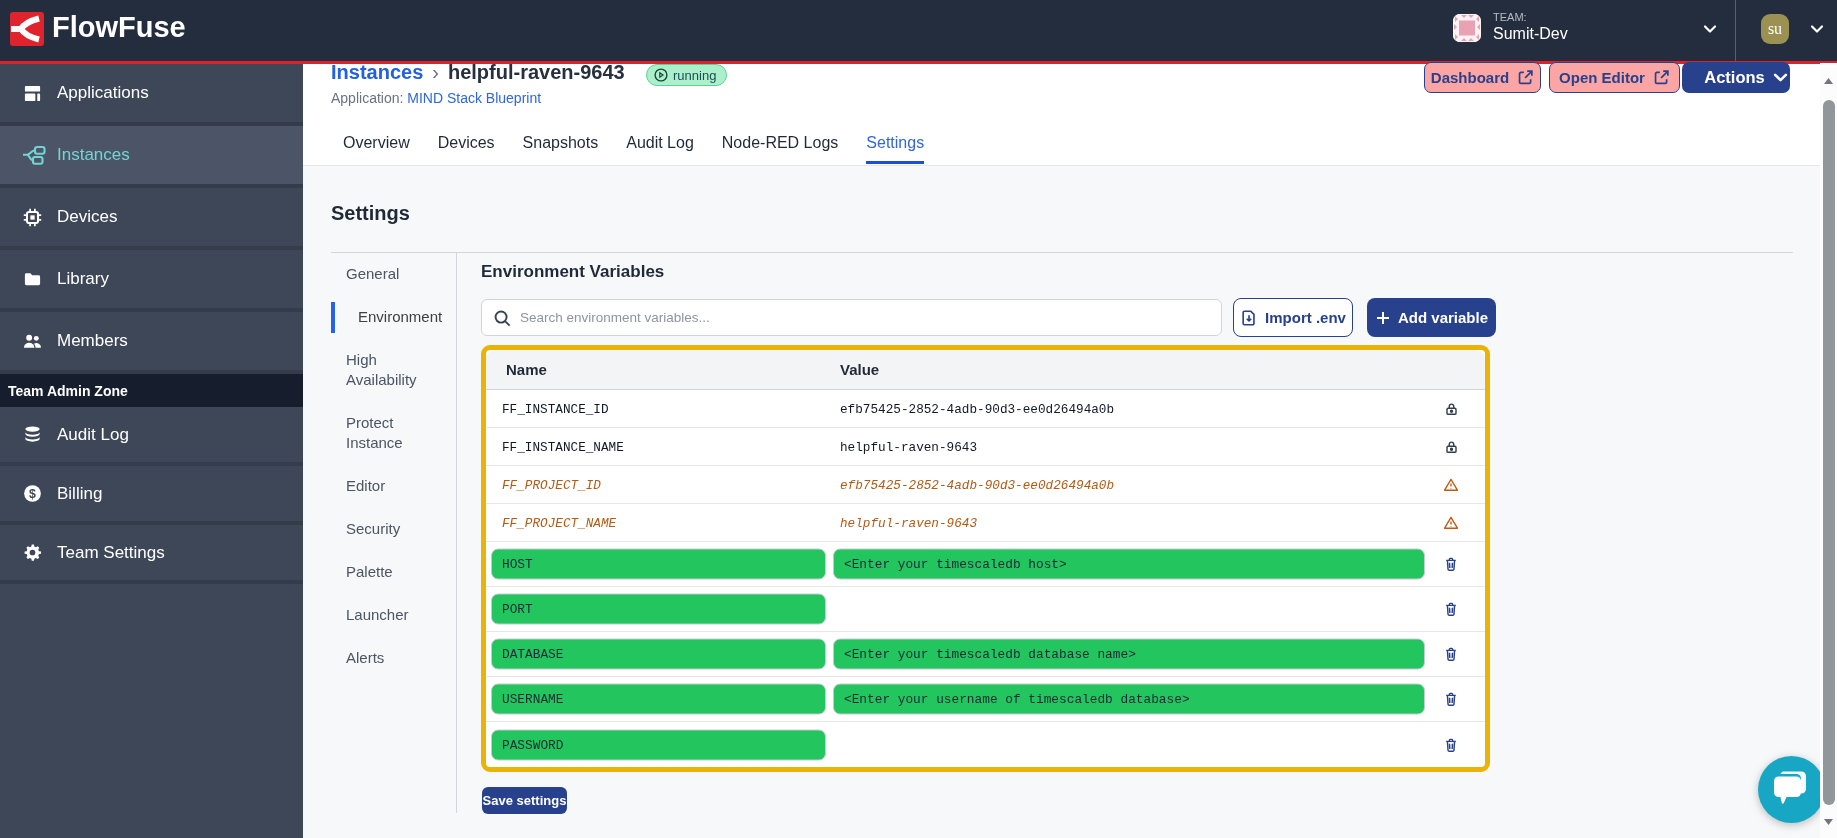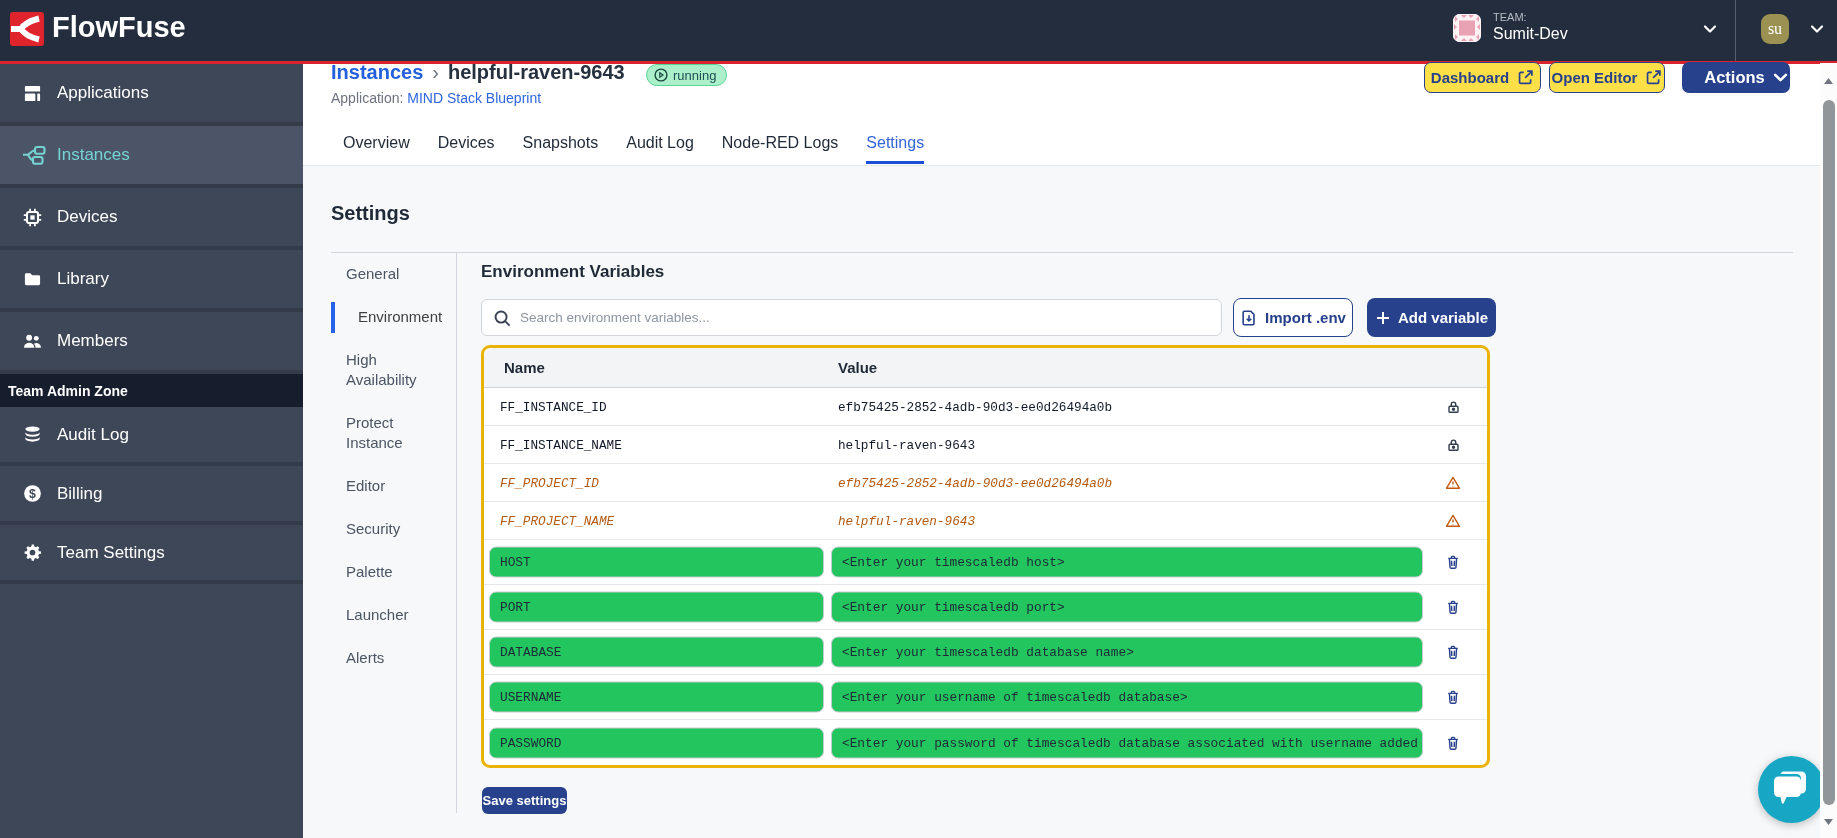--- a/index.html
+++ b/index.html
@@ -23,41 +23,41 @@
   .sbitem.short { height:59px; }
   .adminzone { height:33px; background:#161d2c; color:#fff; font-size:14px; font-weight:bold; display:flex; align-items:center; padding-left:8px; }
 
   .hdr { position:absolute; left:303px; top:64px; width:1517px; height:102px; background:#fff; border-bottom:1px solid #e5e7eb; }
   .crumbs { position:absolute; left:28px; top:-3px; font-size:20px; font-weight:bold; color:#26303e; }
   .crumbs a { color:#2360dd; text-decoration:none; }
   .crumbs .sep { color:#6b7280; font-weight:normal; padding:0 9px; }
   .pill { position:absolute; left:343px; top:0px; height:22px; padding:0 10px 0 7px; background:#acf0cb; border:1px solid #5ad496; border-radius:11px; color:#1f4f53; font-size:13px; display:flex; align-items:center; gap:5px; }
   .appline { position:absolute; left:28px; top:26px; font-size:14px; color:#6b7280; }
   .appline a { color:#2e66de; text-decoration:none; }
-  .hbtn { position:absolute; top:-2px; height:31px; background:#fde047; border:1.5px solid #28418c; border-radius:7px; color:#28418c; font-size:15px; font-weight:bold; display:flex; align-items:center; justify-content:center; gap:8px; }
+  .hbtn { position:absolute; top:-2px; height:31px; background:#fca5a5; border:1.5px solid #28418c; border-radius:7px; color:#28418c; font-size:15px; font-weight:bold; display:flex; align-items:center; justify-content:center; gap:8px; }
   .hbtn.dark { background:#28418c; color:#fff; border:none; font-size:16.5px;padding-left:20px; }
   .tabs { position:absolute; left:40px; top:70px; display:flex; font-size:16px; color:#1f2937; }
   .tab { margin-right:28px; padding-bottom:9px; }
   .tab.active { color:#3365d9; border-bottom:3px solid #1d4ed8; }
 
   .content { position:absolute; left:303px; top:166px; width:1517px; height:672px; background:#f7f8fa; }
   .h2 { position:absolute; left:28px; top:36px; font-size:20px; font-weight:bold; color:#1f2937; }
   .hr { position:absolute; left:28px; top:86px; width:1462px; height:1px; background:#d3d7dd; }
   .subnav { position:absolute; left:28px; top:87px; width:100px; font-size:15px; color:#4b5563; }
   .sn { position:relative; padding:11px 0 12px 15px; line-height:20px; }
   .sn.active { color:#404040;padding-left:27px; }
   .sn.active::before { content:""; position:absolute; left:0; top:6px; width:4px; height:31px; background:#2563eb; }
   .vdiv { position:absolute; left:153px; top:87px; width:1px; height:560px; background:#d3d7dd; }
   .panel { position:absolute; left:178px; top:87px; width:1009px; }
   .h3 { font-size:17px; font-weight:bold; color:#1f2937; position:absolute; left:0; top:9px; }
   .searchbox { position:absolute; left:0; top:46px; width:741px; height:37px; background:#fff; border:1px solid #d1d5db; border-radius:6px; }
   .searchbox .ph { position:absolute; left:38px; top:10px; color:#8d95a1; font-size:13.5px; }
   .impbtn { position:absolute; left:752px; top:45px; width:120px; height:39px; background:#fff; border:1.5px solid #28418c; border-radius:8px; color:#28418c; font-size:15px; font-weight:bold; display:flex; align-items:center; justify-content:center; gap:7px;text-align:center; }
   .addbtn { position:absolute; left:879px; top:45px; width:129px; height:39px; background:#28418c; border-radius:8px; color:#fff; font-size:15px; font-weight:bold; display:flex; align-items:center; justify-content:center; gap:7px;margin-left:7px; }
-  .tbl { position:absolute; left:0; top:92px; width:1009px; background:#fff; border:3px solid #eab308; border-radius:9px; }
+  .tbl { position:absolute; left:0; top:92px; width:1009px; background:#fff; border:5px solid #eab308; border-radius:9px; }
   .thead { height:40px; box-sizing:content-box; height:39px; background:#f3f4f6; border-bottom:1px solid #d1d5db; border-radius:9px 9px 0 0; position:relative; }
   .thead .c1 { position:absolute; left:20px; top:11px; font-size:15px; font-weight:bold; color:#1f2937; }
   .thead .c2 { position:absolute; left:354px; top:11px; font-size:15px; font-weight:bold; color:#1f2937; }
   .trow { position:relative; border-bottom:1px solid #e5e7eb; }
   .trow.r38 { height:38px; }
   .trow.r45 { height:45px; }
   .trow:last-child { border-bottom:none; }
   .tname { position:absolute; left:16px; top:50%; transform:translateY(-50%); font-size:12.7px; color:#111827; }
   .tval { position:absolute; left:354px; top:50%; transform:translateY(-50%); font-size:12.7px; color:#111827; }
   .orange { color:#b35a13; font-style:italic; }
@@ -170,21 +170,21 @@
       </svg>
       running
     </div>
     <div class="appline">Application: <a>MIND Stack Blueprint</a></div>
     <div class="hbtn" style="left:1121px; width:117px;">Dashboard
       <svg width="17" height="17" viewBox="0 0 20 20" fill="none" stroke="#28418c" stroke-width="2">
         <path d="M8 4 H4.5 A1.5 1.5 0 003 5.5 v10 A1.5 1.5 0 004.5 17 h10 a1.5 1.5 0 001.5-1.5 V12"></path>
         <path d="M12 2.5 h5.5 v5.5 M17 3 l-7.5 7.5"></path>
       </svg>
     </div>
-    <div class="hbtn" style="left:1246px; width:116px;">Open Editor
+    <div class="hbtn" style="left:1246px; width:131px;">Open Editor
       <svg width="17" height="17" viewBox="0 0 20 20" fill="none" stroke="#28418c" stroke-width="2">
         <path d="M8 4 H4.5 A1.5 1.5 0 003 5.5 v10 A1.5 1.5 0 004.5 17 h10 a1.5 1.5 0 001.5-1.5 V12"></path>
         <path d="M12 2.5 h5.5 v5.5 M17 3 l-7.5 7.5"></path>
       </svg>
     </div>
     <div class="hbtn dark" style="left:1379px; width:108px;">Actions
       <svg width="15" height="15" viewBox="0 0 14 14">
         <path d="M2 4.5 L7 9.5 L12 4.5" fill="none" stroke="#fff" stroke-width="2.4" stroke-linecap="round" stroke-linejoin="round"></path>
       </svg>
     </div>
@@ -276,42 +276,40 @@
         </div>
         <div class="trow r45">
           <span class="fld nm">HOST</span>
           <span class="fld vl">&lt;Enter your timescaledb host&gt;</span>
           <svg class="ricon" width="16" height="16" viewBox="0 0 20 20" fill="none" stroke="#28418c" stroke-width="1.8">
             <path d="M4 5.5 h12 M8 5.5 V4 a1 1 0 011-1 h2 a1 1 0 011 1 v1.5 M5.5 5.5 l.8 11 a1.5 1.5 0 001.5 1.4 h4.4 a1.5 1.5 0 001.5-1.4 l.8-11 M8.2 8.5 l.3 6.5 M11.8 8.5 l-.3 6.5"></path>
           </svg>
         </div>
         <div class="trow r45">
           <span class="fld nm">PORT</span>
-          <span class="fld vl">&lt;Enter your timescaledb port&gt;</span>
           <svg class="ricon" width="16" height="16" viewBox="0 0 20 20" fill="none" stroke="#28418c" stroke-width="1.8">
             <path d="M4 5.5 h12 M8 5.5 V4 a1 1 0 011-1 h2 a1 1 0 011 1 v1.5 M5.5 5.5 l.8 11 a1.5 1.5 0 001.5 1.4 h4.4 a1.5 1.5 0 001.5-1.4 l.8-11 M8.2 8.5 l.3 6.5 M11.8 8.5 l-.3 6.5"></path>
           </svg>
         </div>
         <div class="trow r45">
           <span class="fld vl">&lt;Enter your timescaledb database name&gt;</span>
           <span class="fld nm">DATABASE</span>
           <svg class="ricon" width="16" height="16" viewBox="0 0 20 20" fill="none" stroke="#28418c" stroke-width="1.8">
             <path d="M4 5.5 h12 M8 5.5 V4 a1 1 0 011-1 h2 a1 1 0 011 1 v1.5 M5.5 5.5 l.8 11 a1.5 1.5 0 001.5 1.4 h4.4 a1.5 1.5 0 001.5-1.4 l.8-11 M8.2 8.5 l.3 6.5 M11.8 8.5 l-.3 6.5"></path>
           </svg>
         </div>
         <div class="trow r45">
           <span class="fld nm">USERNAME</span>
           <span class="fld vl">&lt;Enter your username of timescaledb database&gt;</span>
           <svg class="ricon" width="16" height="16" viewBox="0 0 20 20" fill="none" stroke="#28418c" stroke-width="1.8">
             <path d="M4 5.5 h12 M8 5.5 V4 a1 1 0 011-1 h2 a1 1 0 011 1 v1.5 M5.5 5.5 l.8 11 a1.5 1.5 0 001.5 1.4 h4.4 a1.5 1.5 0 001.5-1.4 l.8-11 M8.2 8.5 l.3 6.5 M11.8 8.5 l-.3 6.5"></path>
           </svg>
         </div>
         <div class="trow r45">
           <span class="fld nm">PASSWORD</span>
-          <span class="fld vl">&lt;Enter your password of timescaledb database associated with username added</span>
           <svg class="ricon" width="16" height="16" viewBox="0 0 20 20" fill="none" stroke="#28418c" stroke-width="1.8">
             <path d="M4 5.5 h12 M8 5.5 V4 a1 1 0 011-1 h2 a1 1 0 011 1 v1.5 M5.5 5.5 l.8 11 a1.5 1.5 0 001.5 1.4 h4.4 a1.5 1.5 0 001.5-1.4 l.8-11 M8.2 8.5 l.3 6.5 M11.8 8.5 l-.3 6.5"></path>
           </svg>
         </div>
       </div>
       <div class="savebtn">Save settings</div>
     </div>
   </div>
 
   <div class="scroll">

